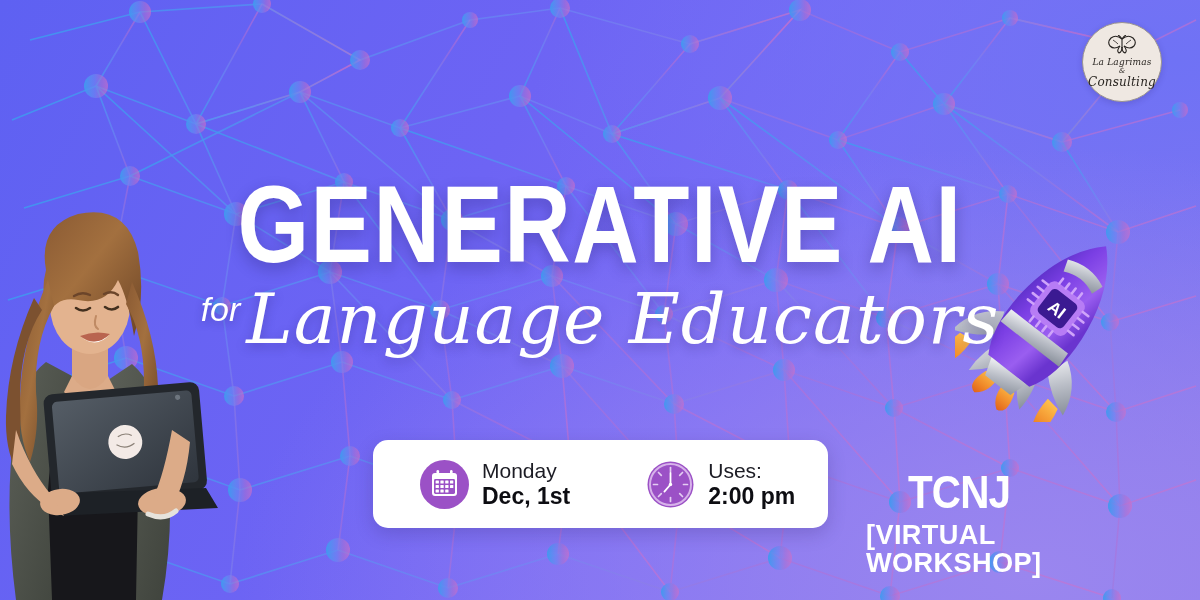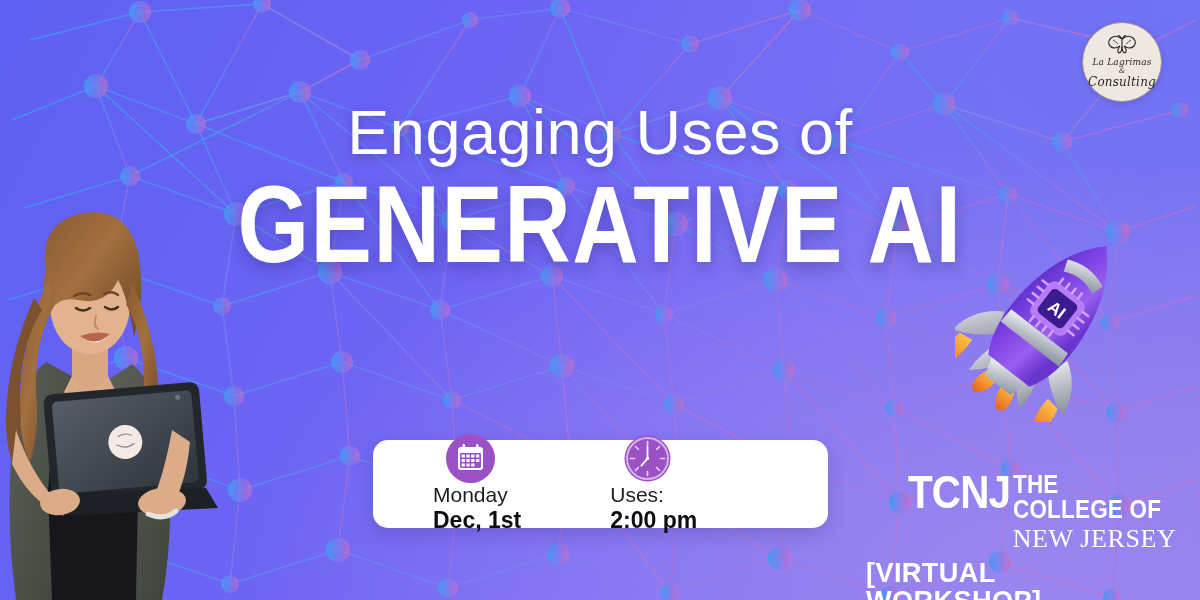--- a/index.html
+++ b/index.html
@@ -50,21 +50,21 @@
     letter-spacing:1px;
     text-shadow:0 4px 11px rgba(40,30,110,.30);
   }
   
   .info-card{
     position:absolute;left:373px;top:440px;width:455px;height:88px;
     background:#fff;border-radius:15px;
     display:flex;align-items:center;
     box-shadow:0 6px 18px rgba(45,30,100,.22);
   }
-  .info-item{display:flex;align-items:center;flex-direction:column;}
+  .info-item{display:flex;align-items:center;}
   .info-item.date{margin-left:47px;}
   .info-item.time{margin-left:76px;}
   .ico{width:49px;height:49px;flex:0 0 49px;}
   .ico svg{display:block;width:49px;height:49px;}
   .info-text{margin-left:13px;line-height:1.14;}
   .info-top{font-size:21px;font-weight:400;color:#1c1c24;}
   .info-bot{font-size:23px;font-weight:700;color:#0d0d12;margin-top:2px;}
   
   .tcnj{position:absolute;left:866px;top:470px;width:316px;color:#fff;}
   .tcnj-row{display:flex;align-items:flex-start;justify-content:flex-start;margin-left:42px;}
@@ -356,22 +356,24 @@
           <path d="M78 104 L78 110"></path>
             <path d="M86 104 L86 110"></path>
           <path d="M94 104 L94 110"></path>
             <path d="M102 104 L102 110"></path>
         </g>
       </g>
     </svg>
   </div>
 
   <div class="titles">
-    <div class="line-1">Engaging Uses of</div>
     <div class="line-2">GENERATIVE AI</div>
+    <div class="line-3">
+      <span class="for">for</span><span class="script">Language Educators</span>
+    </div>
   </div>
 
   <div class="info-card">
 
     <div class="info-item date">
       <span class="ico">
         <svg viewBox="0 0 49 49" xmlns="http://www.w3.org/2000/svg">
           <circle cx="24.5" cy="24.5" r="24.5" fill="#9b51c6"></circle>
           <rect x="12" y="13" width="25" height="23" rx="3" fill="#ffffff"></rect>
           <rect x="14" y="19" width="21" height="15" rx="1.4" fill="#9b51c6"></rect>
@@ -422,24 +424,20 @@
         <span class="info-top">Uses:</span><br>
         <span class="info-bot">2:00 pm</span>
       </span>
     </div>
 
   </div>
 
   <div class="tcnj">
     <div class="tcnj-row">
       <span class="tcnj-mark">TCNJ</span>
-      <span class="tcnj-words">
-        <span class="tcnj-w1" style="display:block">THE COLLEGE OF</span>
-        <span class="tcnj-w2" style="display:block">NEW JERSEY</span>
-      </span>
     </div>
     <div class="tcnj-sub">[VIRTUAL WORKSHOP]</div>
   </div>
 
   <div class="badge">
     <span>
       <svg width="30" height="19" viewBox="0 0 30 19" xmlns="http://www.w3.org/2000/svg">
         <g fill="none" stroke="#26221f" stroke-width="1.1">
           <path d="M15 4 Q9 -1 4 3 Q0 7 3 11 Q7 15 13 11"></path>
           <path d="M15 4 Q21 -1 26 3 Q30 7 27 11 Q23 15 17 11"></path>

